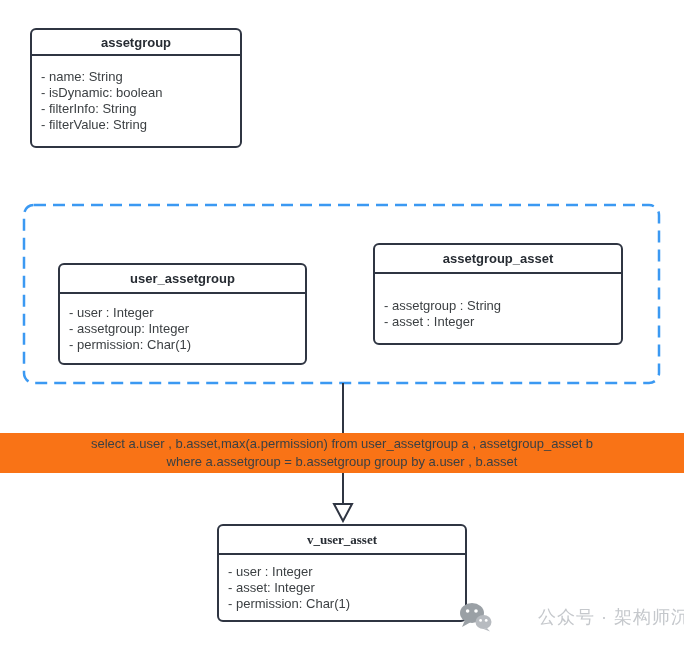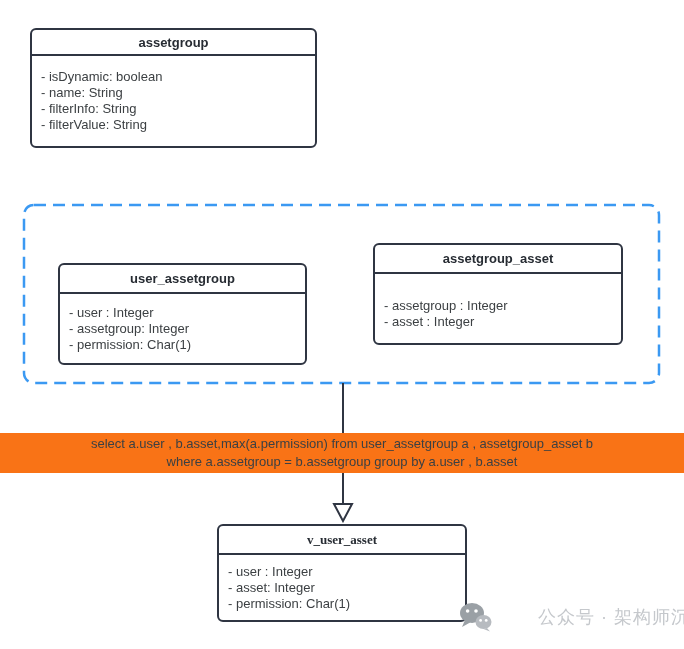--- a/index.html
+++ b/index.html
@@ -38,21 +38,21 @@
     flex: 1 1 auto;
     display: flex;
     flex-direction: column;
     justify-content: center;
     padding-left: 9px;
     padding-right: 4px;
     font-size: 13px;
     line-height: 16px;
     color: var(--field-text, #3c4043);
   }
-  #box-assetgroup      { left: 30px;  top: 28px;  width: 287px; height: 120px; justify-content: center; }
+  #box-assetgroup      { left: 30px;  top: 28px;  width: 212px; height: 120px; justify-content: center; }
   #box-assetgroup .class-header { height: 26px; }
   #box-user-assetgroup { left: 58px;  top: 243px; width: 249px; height: 102px; margin-top: 20px; }
   #box-user-assetgroup .class-header { height: 29px; }
   #box-assetgroup-asset{ left: 373px; top: 243px; width: 250px; height: 102px; gap: 10px; }
   #box-assetgroup-asset .class-header { height: 29px; }
   #box-v-user-asset    { left: 217px; top: 524px; width: 250px; height: 98px; }
   #box-v-user-asset .class-header { height: 29px; font-family: Liberation Serif, serif; }
 
   
   .group-svg { position: absolute; left: 22px; top: 203px; }
@@ -100,22 +100,22 @@
   }
 </style>
 </head>
 <body>
 
 <div class="canvas">
 
   <div class="class-box" id="box-assetgroup">
     <div class="class-header">assetgroup</div>
     <div class="class-fields">
+      <div>- name: String</div>
       <div>- isDynamic: boolean</div>
-      <div>- name: String</div>
       <div>- filterInfo: String</div>
       <div>- filterValue: String</div>
     </div>
   </div>
 
   <svg class="group-svg" width="639" height="184" aria-hidden="true">
     <rect x="2" y="2" width="635" height="178" rx="10" fill="none" stroke="#3b99f2" stroke-width="2.5" stroke-dasharray="12 7"></rect>
   </svg>
 
   <div class="class-box" id="box-user-assetgroup">
@@ -123,21 +123,21 @@
     <div class="class-fields">
       <div>- user : Integer</div>
       <div>- assetgroup: Integer</div>
       <div>- permission: Char(1)</div>
     </div>
   </div>
 
   <div class="class-box" id="box-assetgroup-asset">
     <div class="class-header">assetgroup_asset</div>
     <div class="class-fields">
-      <div>- assetgroup : Integer</div>
+      <div>- assetgroup : String</div>
       <div>- asset : Integer</div>
     </div>
   </div>
 
   <div class="arrow-line"></div>
   <svg class="arrow-head-svg" width="24" height="20" aria-hidden="true">
     <polygon points="3,1 21,1 12,18" fill="#ffffff" stroke="#2f3542" stroke-width="2"></polygon>
   </svg>
 
   <div class="sql-annotation">

